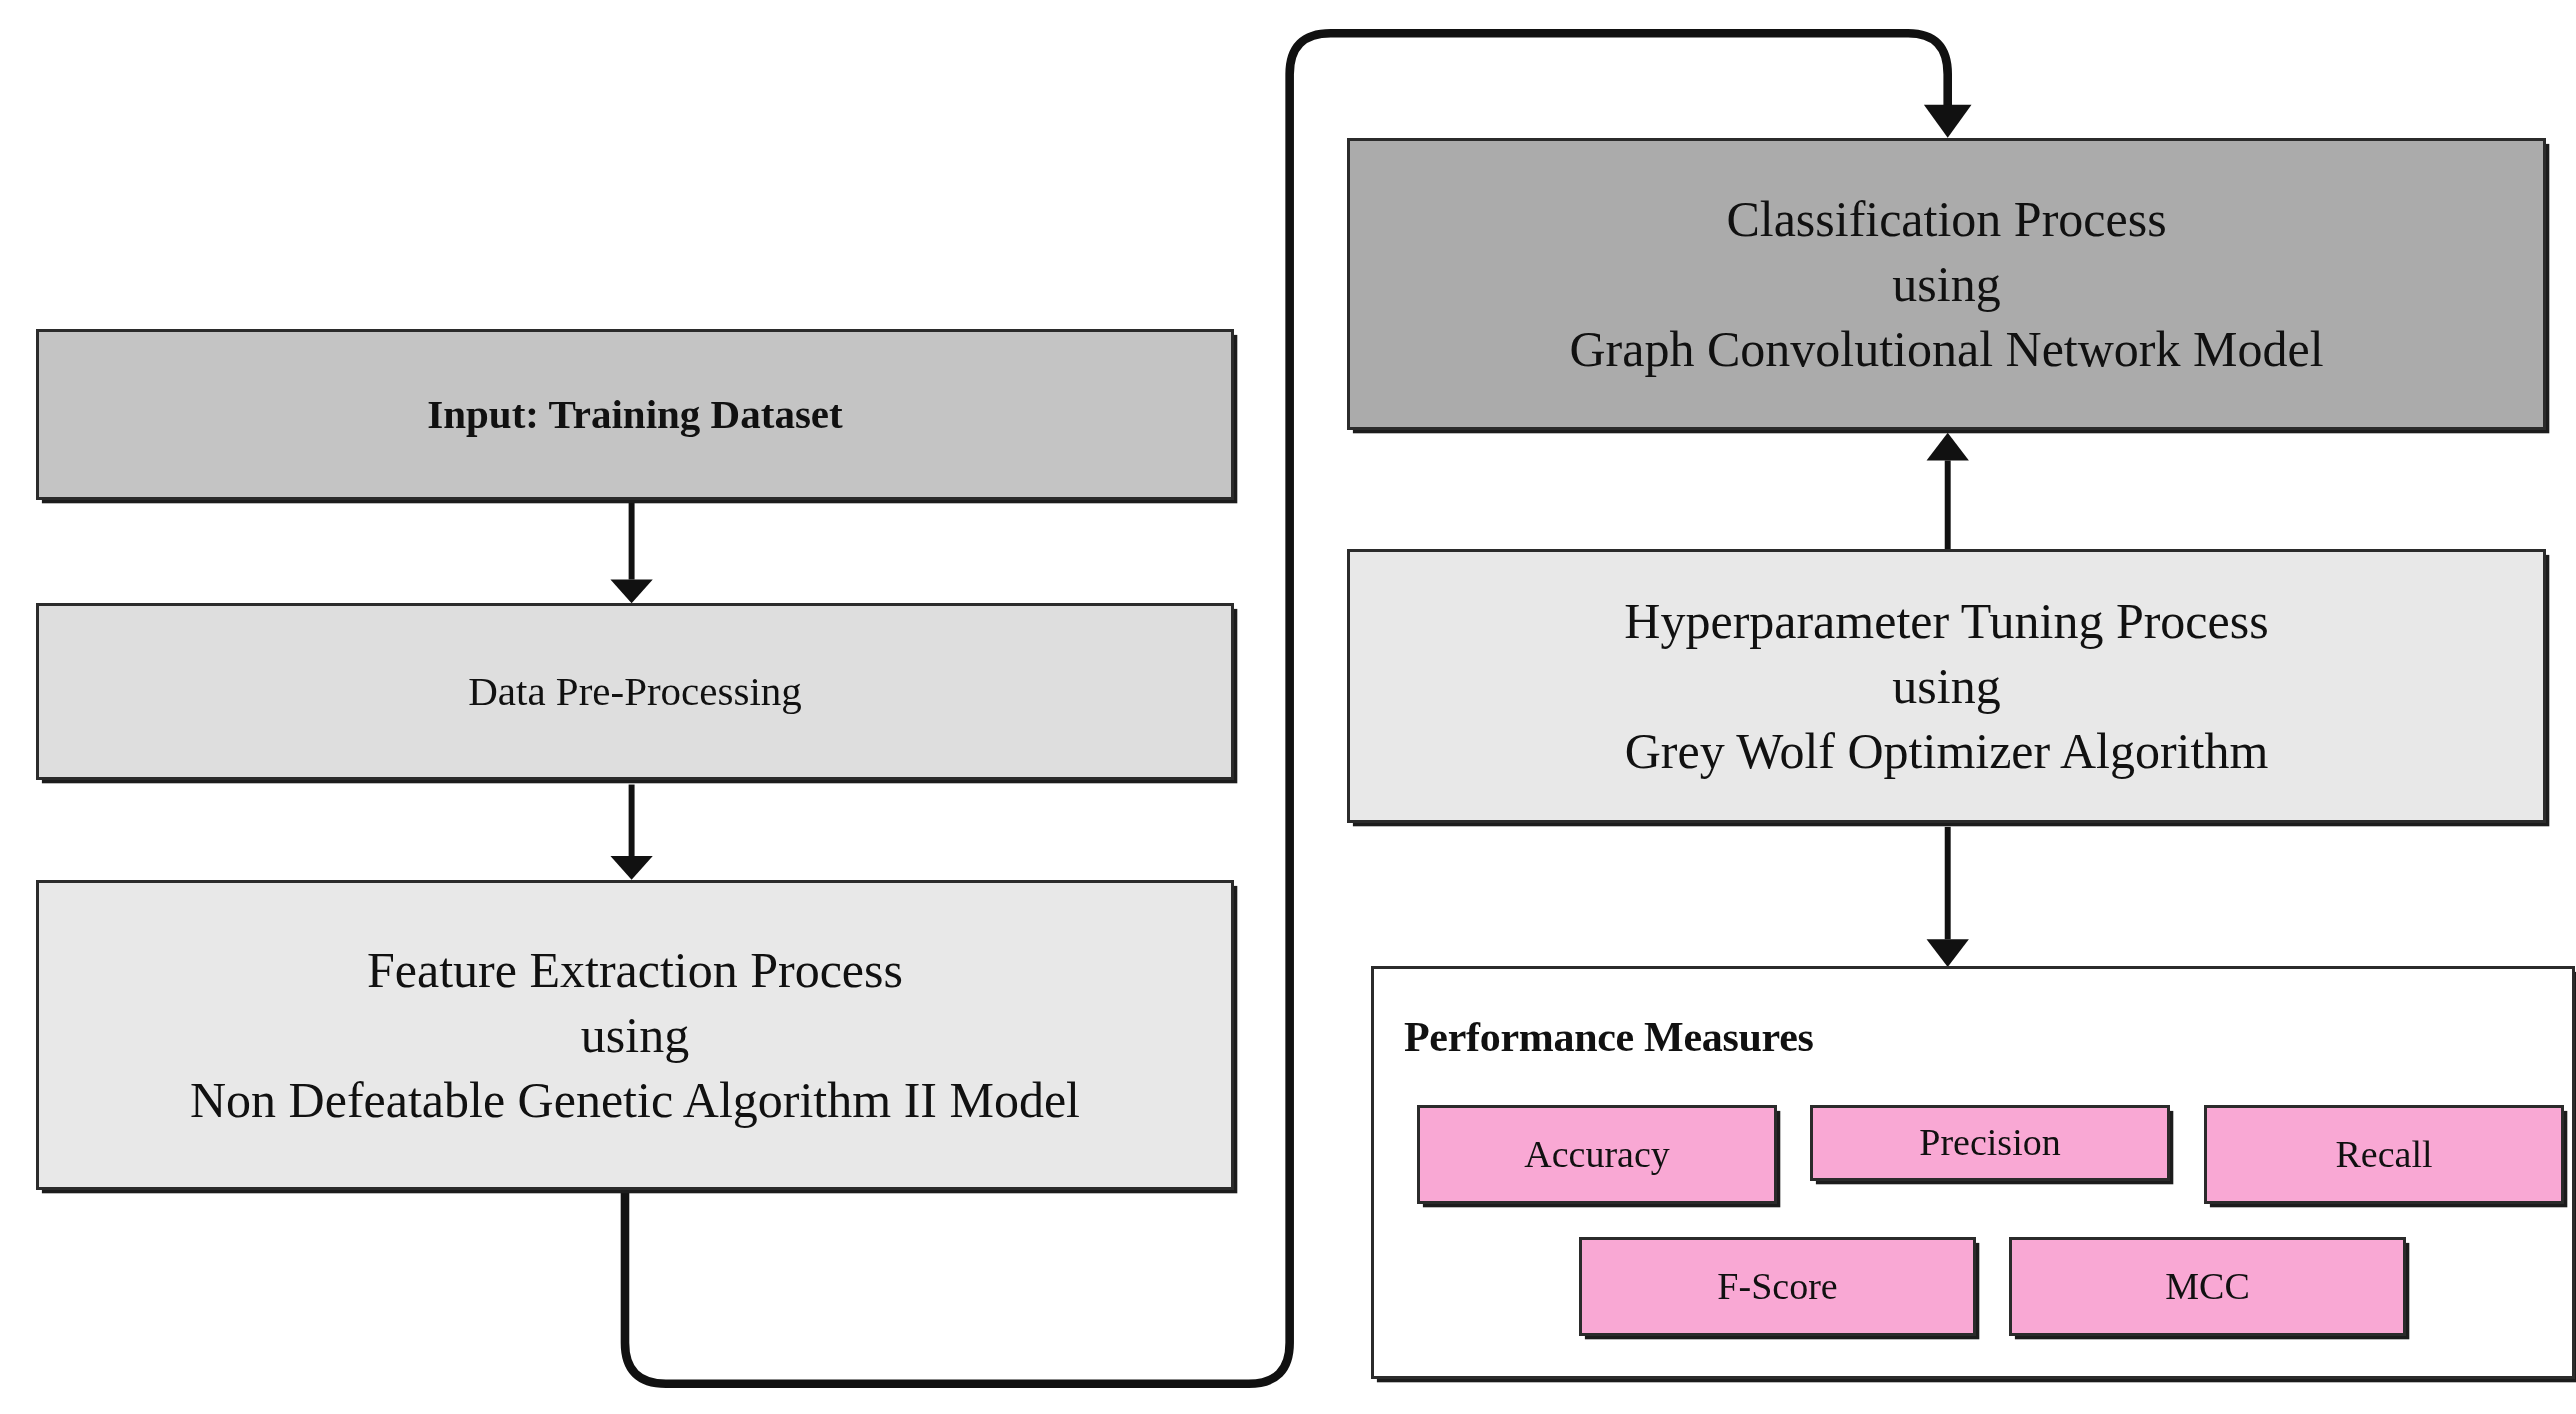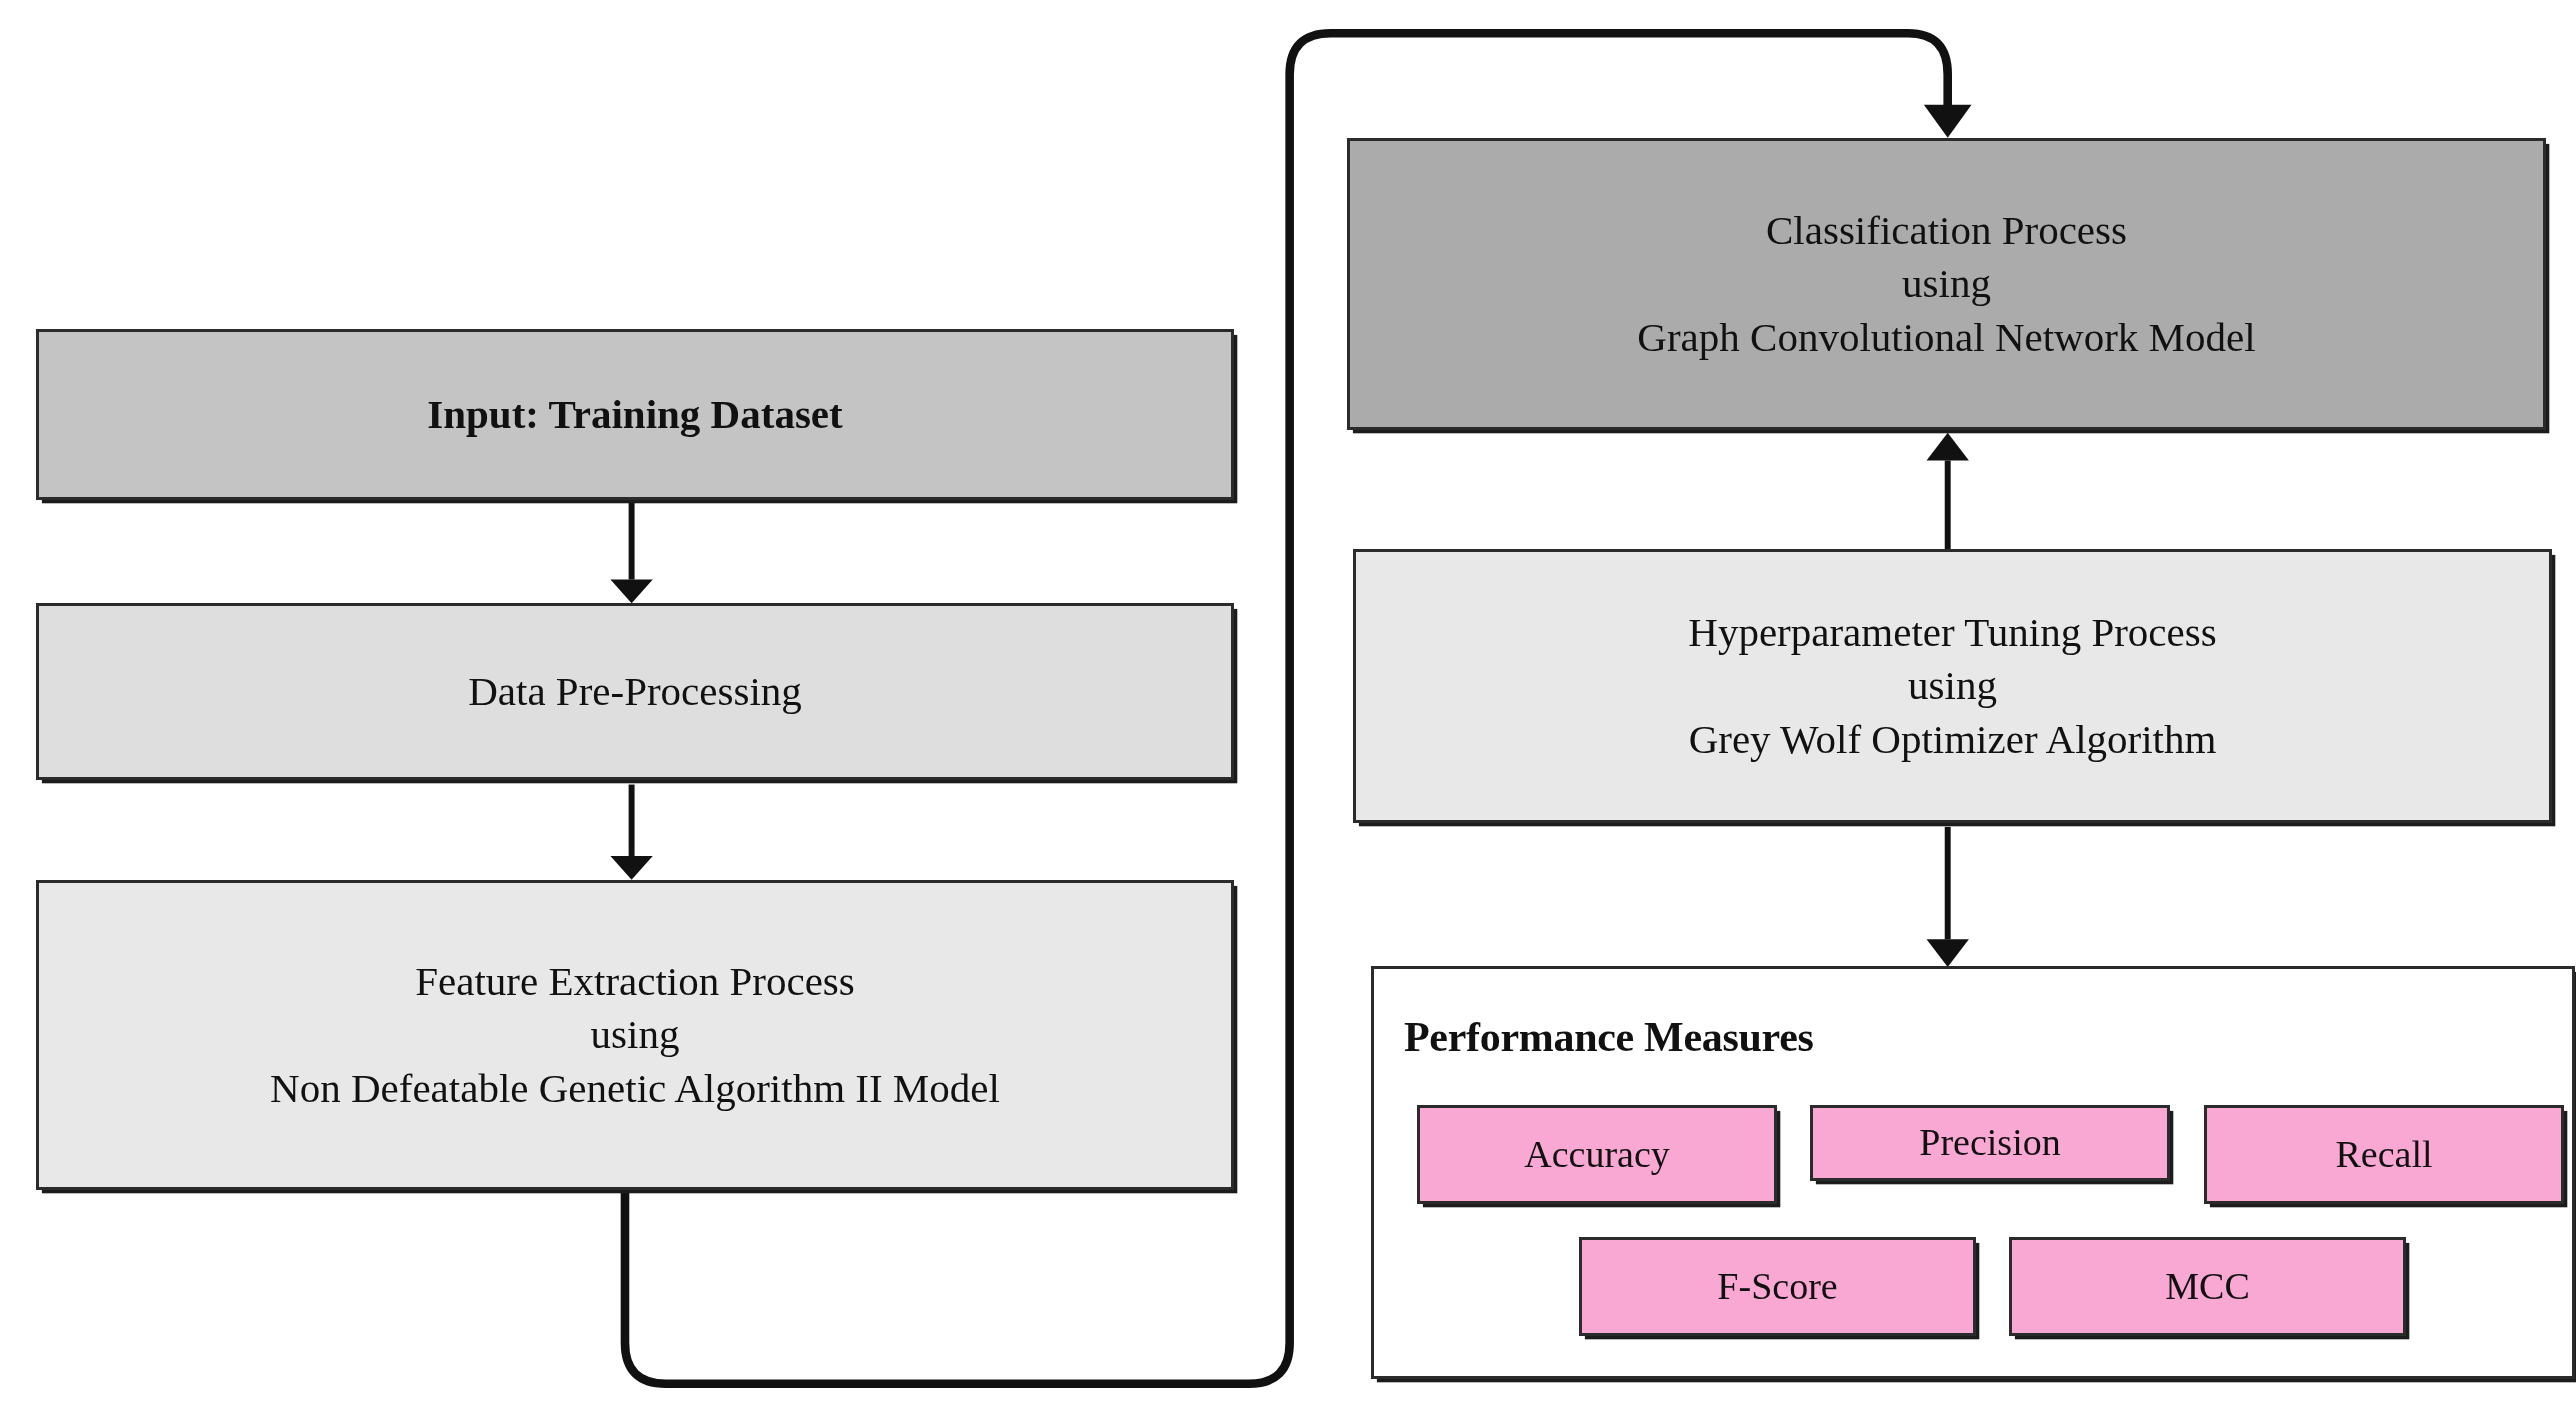--- a/index.html
+++ b/index.html
@@ -28,40 +28,40 @@
   .svg-layer{position:absolute;left:0;top:0;width:2576px;height:1415px;
              pointer-events:none;}
 
   
   #node-input        {left:36px;  top:329px;  width:1198px; height:171px;}
   #node-preprocess   {left:36px;  top:603px;  width:1198px; height:177px;}
   #node-feature      {left:36px;  top:880px; width:1198px; height:310px;}
 
   
   #node-classification{left:1347px; top:138px;  width:1199px; height:292px;}
-  #node-hyperparam    {left:1347px; top:549px;  width:1199px; height:274px;margin-left:6px;}
+  #node-hyperparam    {left:1347px; top:549px;  width:1199px; height:274px;}
 
   #node-performance  {left:1343px; top:966px; width:1204px; height:413px;
                       display:block;margin-left:28px;}
 
   #perf-title{position:absolute;left:30px;top:41px;font-size:42px;font-weight:700;
               letter-spacing:-0.3px;}
 
   .metric{position:absolute;box-sizing:border-box;
           display:flex;align-items:center;justify-content:center;
           font-size:38px;background:#f9a8d4;
           border:3.3px solid #2b2b2b;box-shadow:4.6px 4.6px 0 -1.3px #1c1c1c;}
 
   #metric-accuracy {left:43px;  top:136px; width:360px; height:99px;}
   #metric-precision{left:436px; top:136px; width:360px; height:76px;}
   #metric-recall   {left:830px;top:136px; width:360px; height:99px;}
   #metric-fscore   {left:205px; top:268px; width:397px; height:99px;}
   #metric-mcc      {left:635px; top:268px; width:397px; height:99px;}
 
-  .line{font-size:41px;}
+  .line{font-size:50px;}
 </style>
 </head>
 <body>
 
 <div id="canvas">
 
   <svg class="svg-layer" viewBox="0 0 3895 2139">
     <defs>
       <marker id="arrowDown" markerWidth="10" markerHeight="10" refX="5" refY="8.6" orient="auto" markerUnits="userSpaceOnUse">
         <polygon points="0,0 10,0 5,9.4" fill="#111"></polygon>

